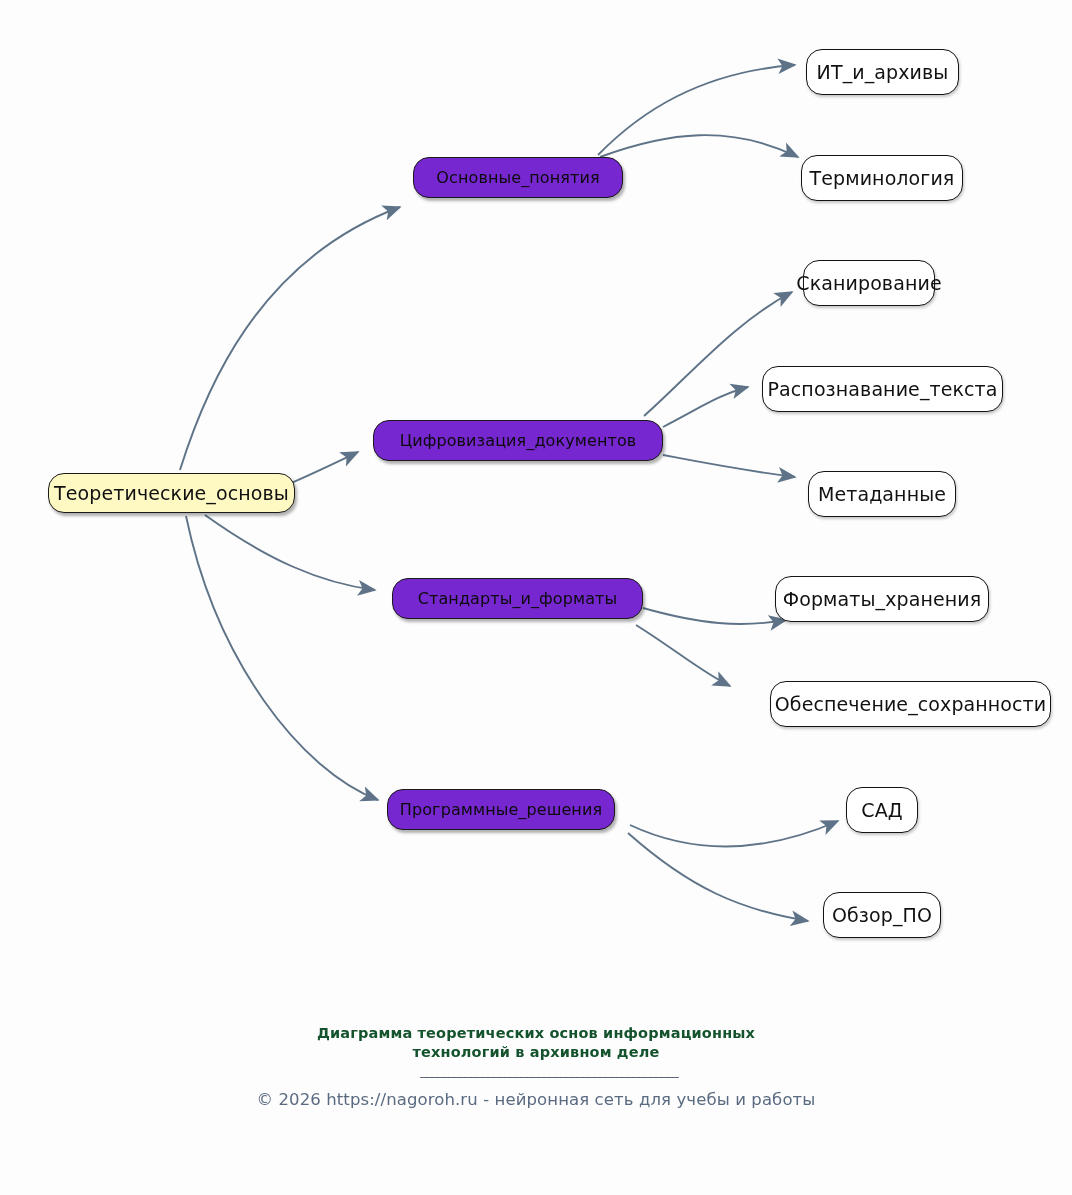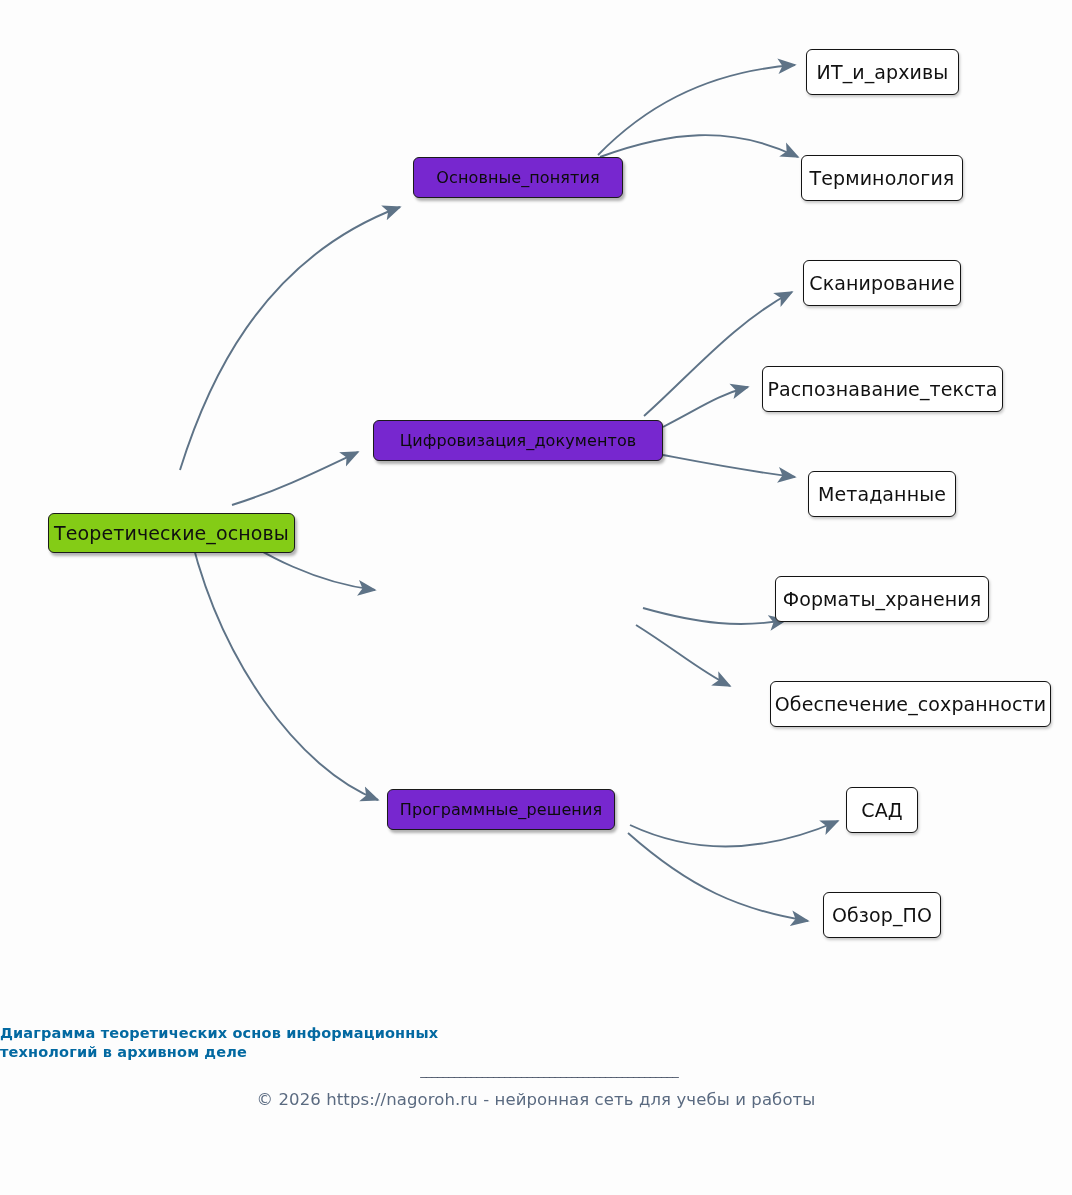--- a/index.html
+++ b/index.html
@@ -40,60 +40,59 @@
     height: 1195px;
     pointer-events: none;
   }
 
   .node {
     position: absolute;
     box-sizing: border-box;
     display: flex;
     align-items: center;
     justify-content: center;
-    border-radius: 6px;
+    border-radius: 16px;
     white-space: nowrap;
     letter-spacing: 0.1px;
   }
   .node-label {
     display: block;
     line-height: 1;
   }
 
   .node.root {
-    background: #84cc16;
+    background: #fef9c3;
     border: 1.3px solid #1a1a1a;
     color: #101010;
     font-size: 19px;
     box-shadow: 2px 3px 3px rgba(0,0,0,0.30);
-    margin-top: 40px;
   }
   .node.branch {
     background: #7727cf;
     border: 1.3px solid #1a1a1a;
     color: #0c0c0c;
     font-size: 16px;
     box-shadow: 2px 3px 3px rgba(0,0,0,0.30);
   }
   .node.leaf {
     background: #ffffff;
     border: 1.5px solid #141414;
     color: #111111;
     font-size: 19px;
     box-shadow: 1px 2px 3px rgba(0,0,0,0.22);
   }
   .footer-title {
     position: absolute;
     left: 0;
     width: 1072px;
     top: 1024px;
-    text-align: left;
+    text-align: center;
     font-size: 14.5px;
     font-weight: bold;
-    color: #0369a1;
+    color: #14532d;
     line-height: 1.33;
     letter-spacing: 0.15px;
   }
   .footer-rule {
     position: absolute;
     left: 0;
     width: 1072px;
     top: 1063px;
     text-align: center;
     font-size: 13px;
@@ -160,30 +159,33 @@
     <div class="node leaf" style="left:806px; top:49px; width:153px; height:46px;">
       <span class="node-label">ИТ_и_архивы</span>
     </div>
     <div class="node leaf" style="left:801px; top:155px; width:162px; height:46px;">
       <span class="node-label">Терминология</span>
     </div>
 
     <div class="node branch" style="left:373px; top:420px; width:290px; height:41px;">
       <span class="node-label">Цифровизация_документов</span>
     </div>
-    <div class="node leaf" style="left:803px; top:260px; width:158px; height:46px;">
+    <div class="node leaf" style="left:803px; top:260px; width:132px; height:46px;">
       <span class="node-label">Сканирование</span>
     </div>
     <div class="node leaf" style="left:762px; top:366px; width:241px; height:46px;">
       <span class="node-label">Распознавание_текста</span>
     </div>
     <div class="node leaf" style="left:808px; top:471px; width:148px; height:46px;">
       <span class="node-label">Метаданные</span>
     </div>
 
+    <div class="node branch" style="left:392px; top:578px; width:251px; height:41px;">
+      <span class="node-label">Стандарты_и_форматы</span>
+    </div>
     <div class="node leaf" style="left:775px; top:576px; width:214px; height:46px;">
       <span class="node-label">Форматы_хранения</span>
     </div>
     <div class="node leaf" style="left:742px; top:681px; width:281px; height:46px;margin-left:28px;">
       <span class="node-label">Обеспечение_сохранности</span>
     </div>
 
     <div class="node branch" style="left:387px; top:789px; width:228px; height:41px;">
       <span class="node-label">Программные_решения</span>
     </div>

